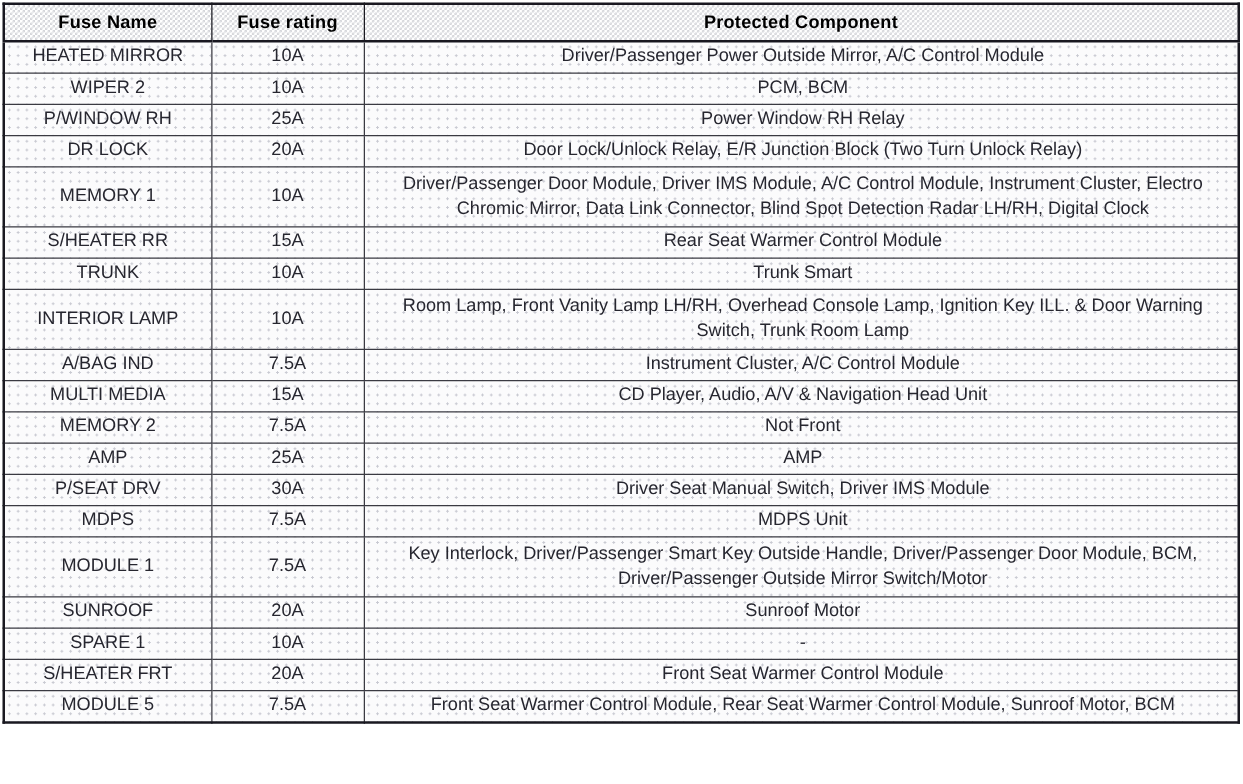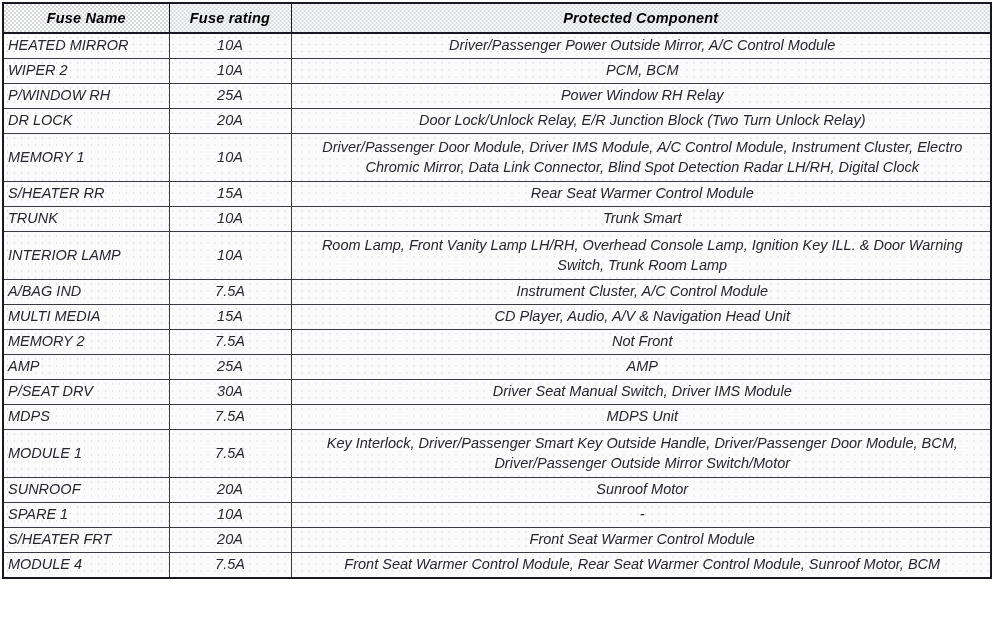--- a/index.html
+++ b/index.html
@@ -32,21 +32,20 @@
   }
 
   
   #fuse-table-wrap {
     position: absolute;
     left: 2px;
     top: 2px;
     width: 988px;
     height: 621px;
     box-sizing: border-box;
-    font-style: italic;
   }
 
   table.fuse-table {
     border-collapse: collapse;
     width: 988px;
     table-layout: fixed;
     border: 2px solid #191820;
   }
 
   table.fuse-table col.c-name    { width: 166px; }
@@ -69,21 +68,21 @@
   tbody td {
     border: 1px solid #3a3a42;
     font-size: 14.5px;
     color: #26262f;
     vertical-align: middle;
     height: 22px;
     padding: 1px 4px;
     line-height: 1.35;
     white-space: normal;
   }
-  tbody td.cell-name   { text-align: left; }
+  tbody td.cell-name   { text-align: center; }
   tbody td.cell-rating { text-align: center; }
   tbody td.cell-comp   { text-align: center; padding-left: 7px; }
 
   tbody tr.tall td { height: 45px; }
 </style>
 </head>
 <body>
 
 <div id="fuse-table-wrap">
   <table class="fuse-table">
@@ -184,19 +183,19 @@
           <td class="cell-name tex-body">SPARE 1</td>
           <td class="cell-rating tex-body">10A</td>
           <td class="cell-comp tex-body">-</td>
         </tr>
         <tr class="">
           <td class="cell-name tex-body">S/HEATER FRT</td>
           <td class="cell-rating tex-body">20A</td>
           <td class="cell-comp tex-body">Front Seat Warmer Control Module</td>
         </tr>
         <tr class="">
-          <td class="cell-name tex-body">MODULE 4</td>
+          <td class="cell-name tex-body">MODULE 5</td>
           <td class="cell-rating tex-body">7.5A</td>
           <td class="cell-comp tex-body">Front Seat Warmer Control Module, Rear Seat Warmer Control Module, Sunroof Motor, BCM</td>
         </tr>
       </tbody>
   </table>
 </div>
 
 </body></html>

